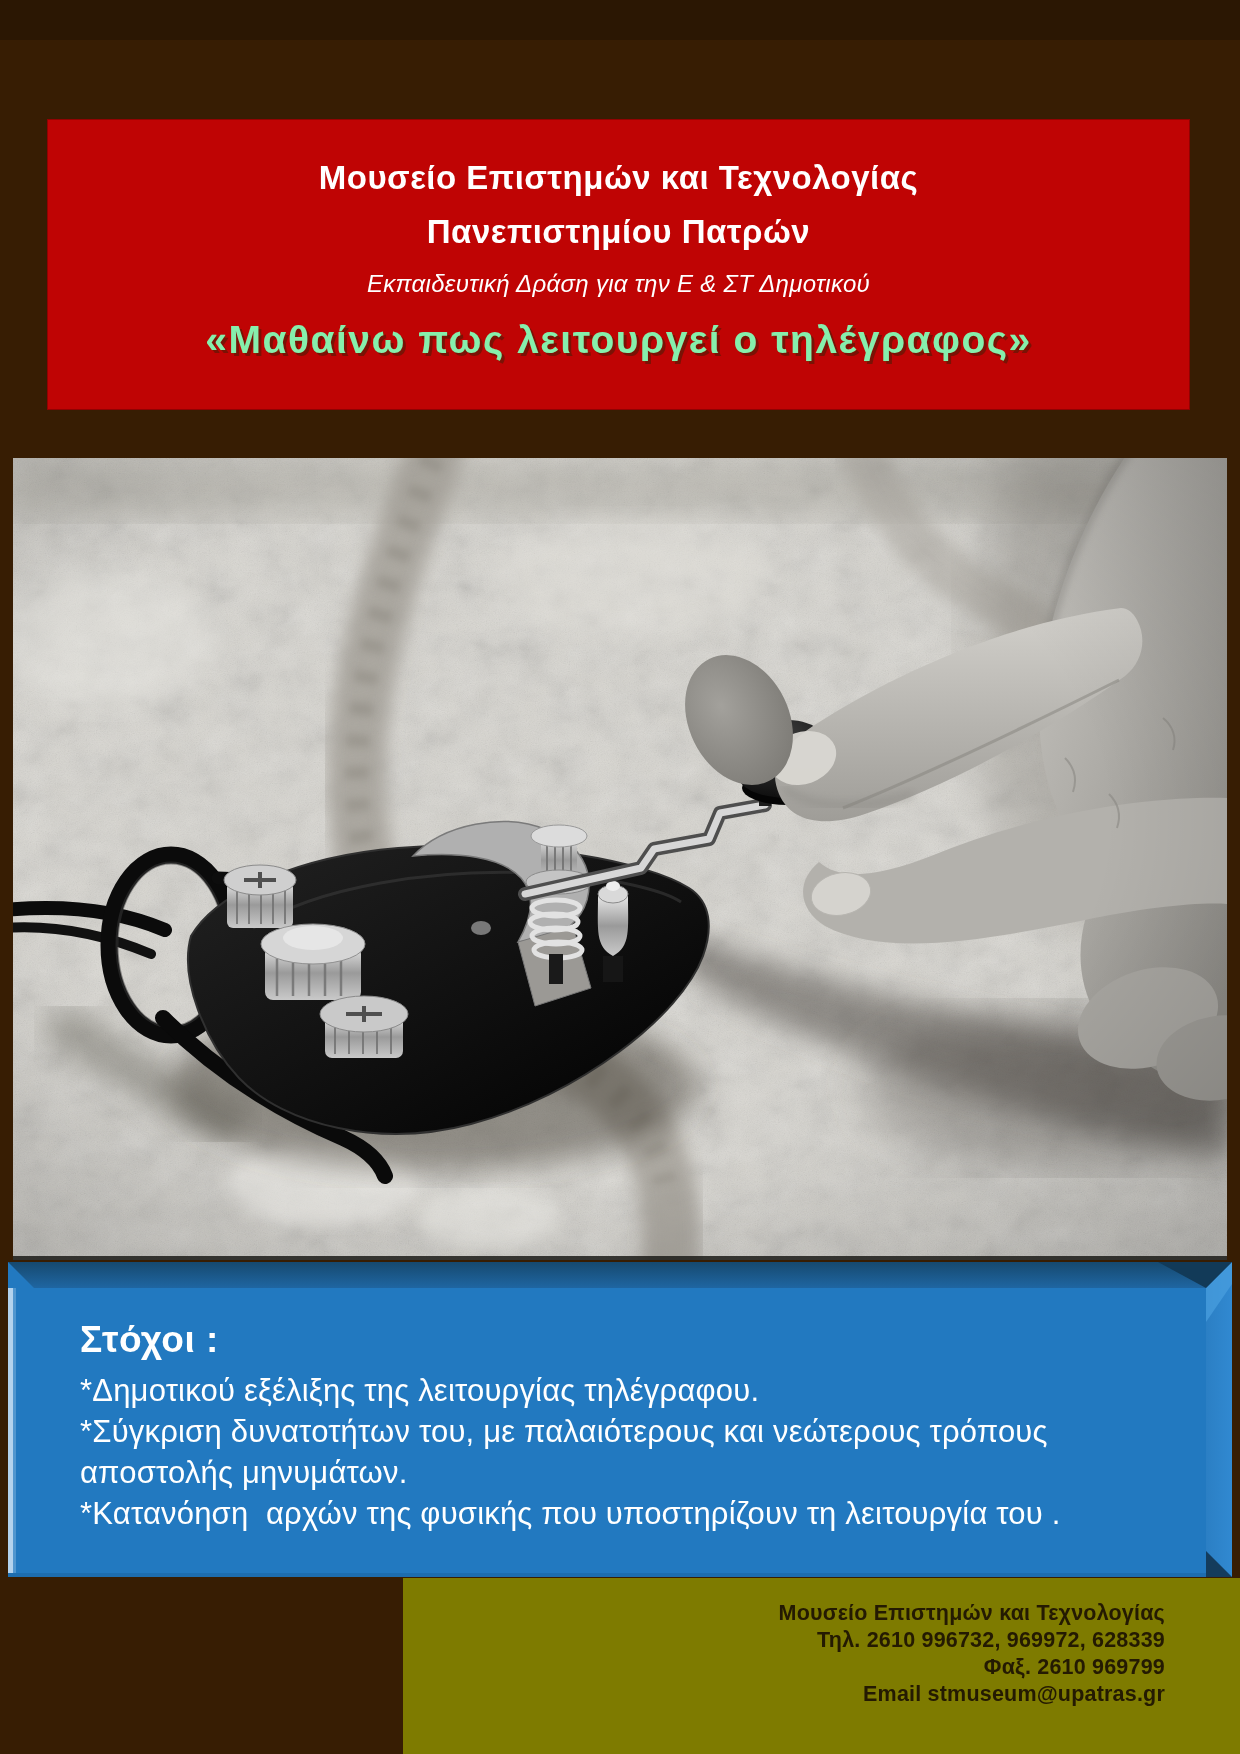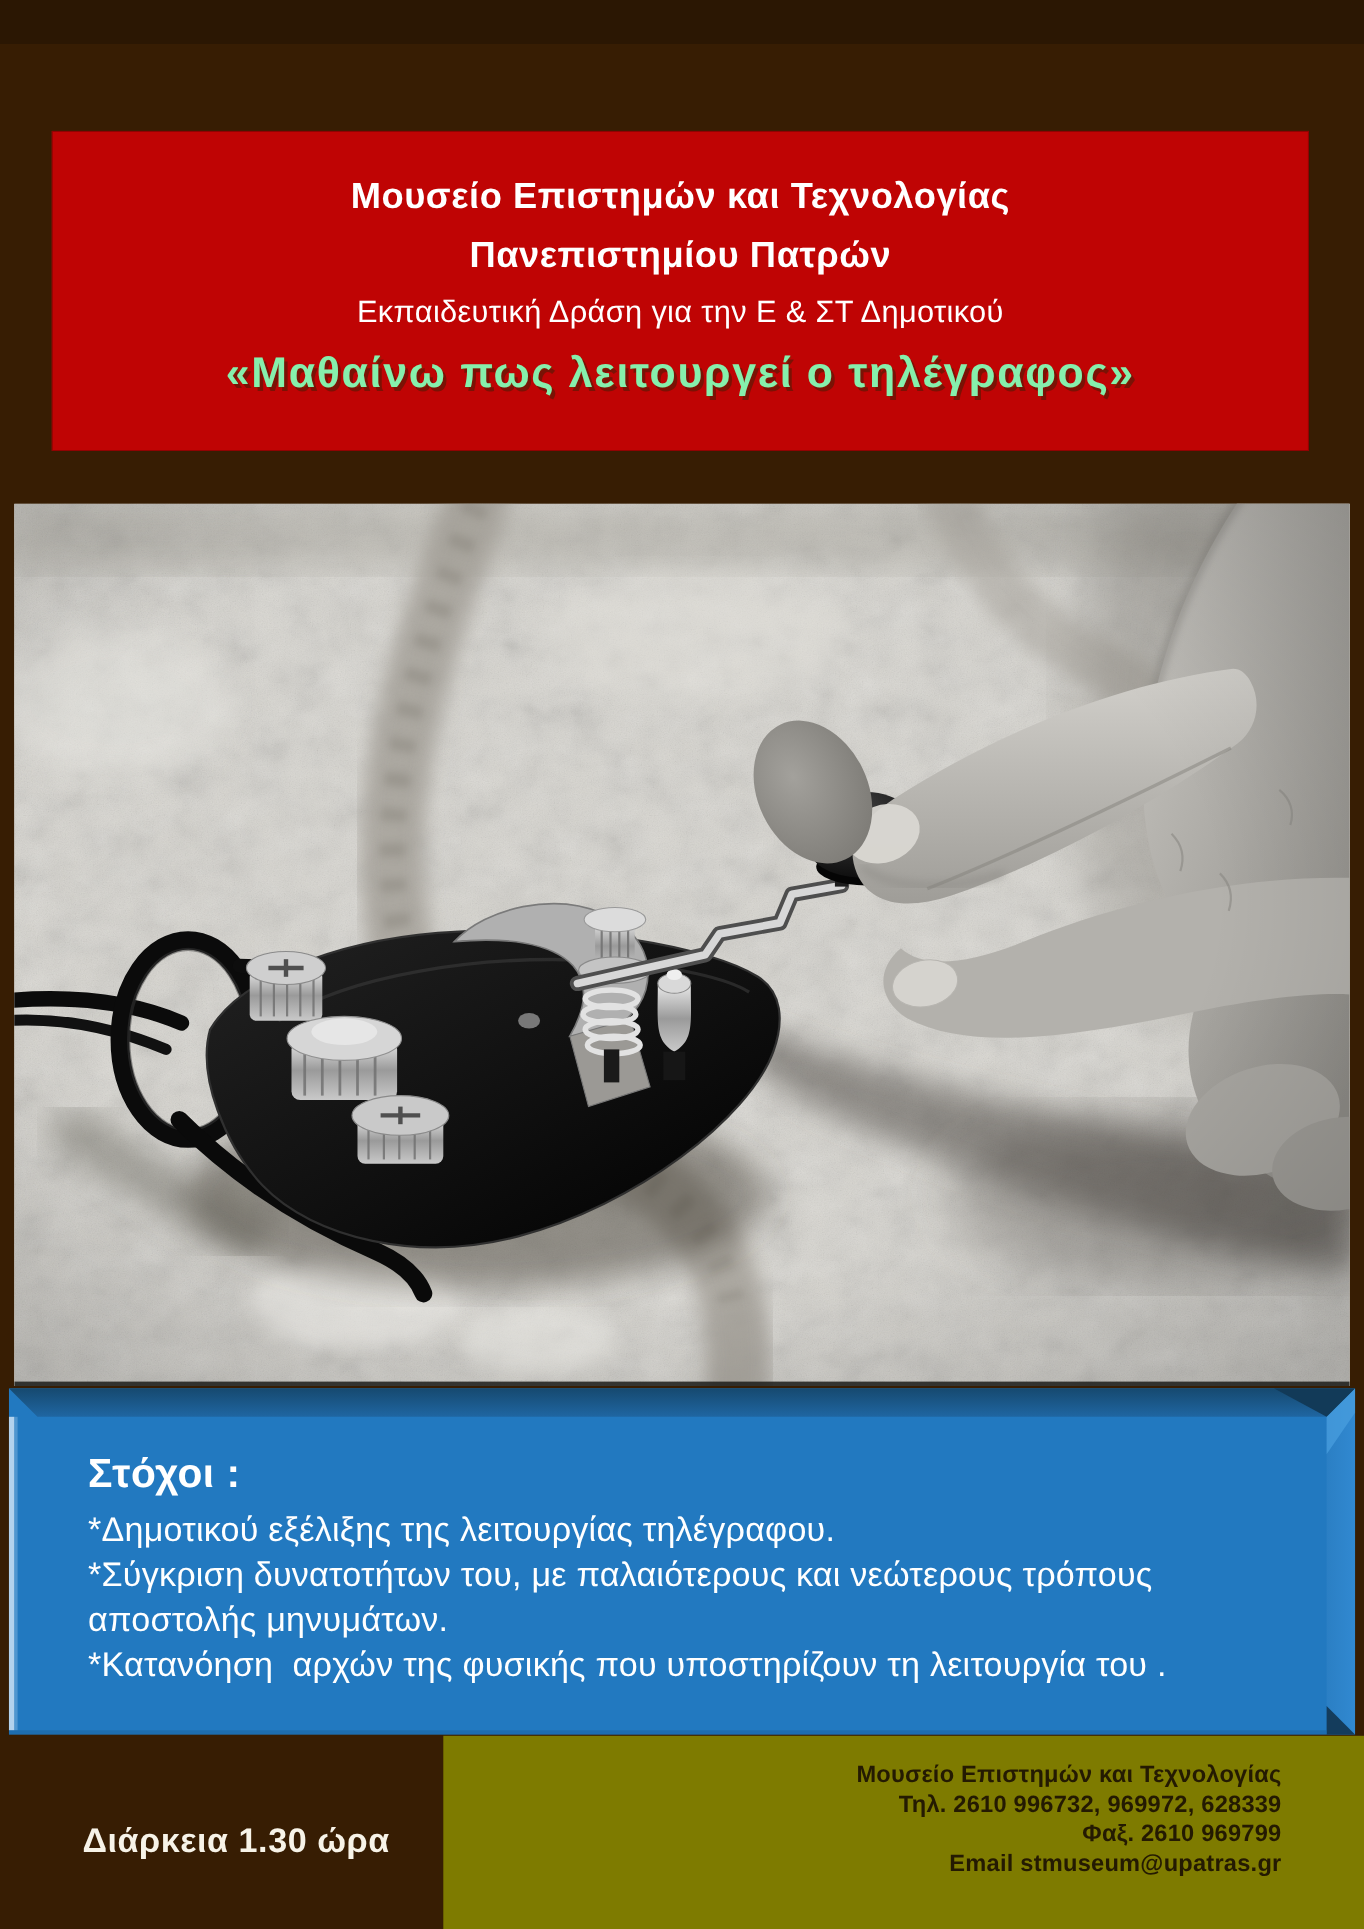--- a/index.html
+++ b/index.html
@@ -16,21 +16,21 @@
   }
   
   .red-banner{
     position:absolute;left:47px;top:79px;width:1143px;height:291px;
     background:#bf0404;
     box-shadow:inset 0 0 0 1px rgba(60,0,0,.35);
     text-align:center;color:#ffffff;
   }
   .red-banner .t1{margin-top:31px;font-size:33px;font-weight:bold;line-height:55px;letter-spacing:.5px;}
   .red-banner .t2{font-size:33px;font-weight:bold;line-height:54px;letter-spacing:.5px;}
-  .red-banner .sub{font-size:28px;font-weight:normal;line-height:50px;letter-spacing:.3px;}
+  .red-banner .sub{font-size:24px;font-weight:normal;line-height:50px;letter-spacing:.3px;font-style:italic;}
   .red-banner .act{
     font-size:39px;font-weight:bold;line-height:62px;letter-spacing:1.5px;
     color:#86efac;
     text-shadow:3px 3px 0 #7a1205, 1px 1px 0 #8a2a05;
   }
   
   .photo{
     position:absolute;left:13px;top:418px;width:1214px;height:802px;
     background:#d8d6d0;
   }
@@ -304,15 +304,14 @@
   </div>
 
   <div class="olive-box">
     <div class="contact">
       <div>Μουσείο Επιστημών και Τεχνολογίας</div>
       <div>Τηλ. 2610 996732, 969972, 628339</div>
       <div>Φαξ. 2610 969799</div>
       <div>Email stmuseum@upatras.gr</div>
     </div>
   </div>
-  <div class="duration">Διάρκεια 1.30 ώρα</div>
 
 </div>
 
 </body></html>

